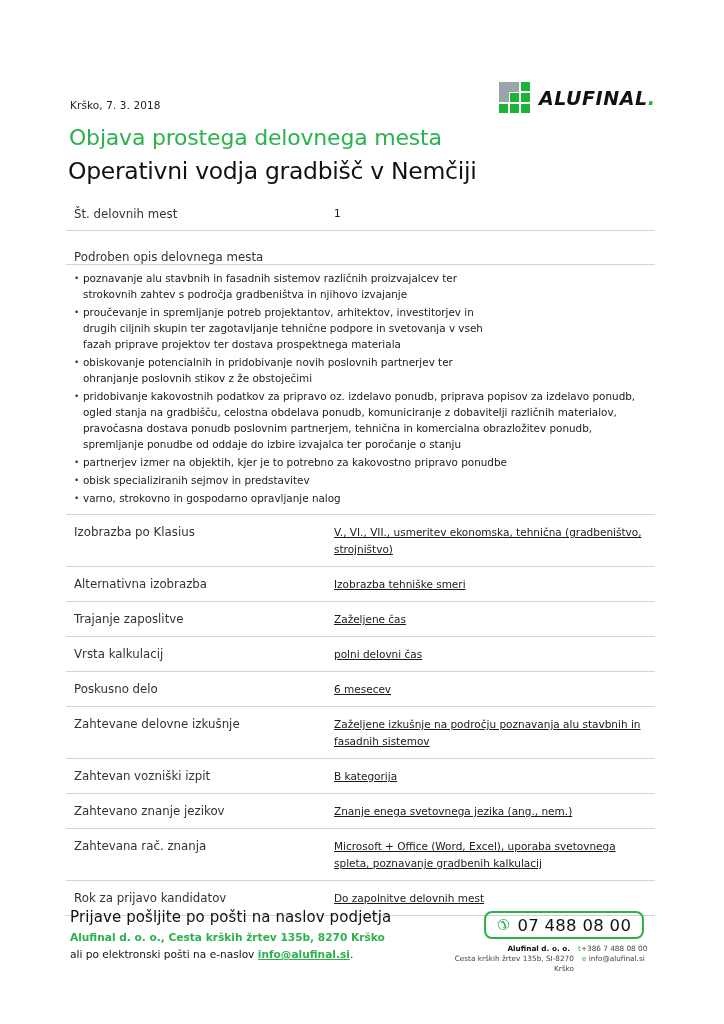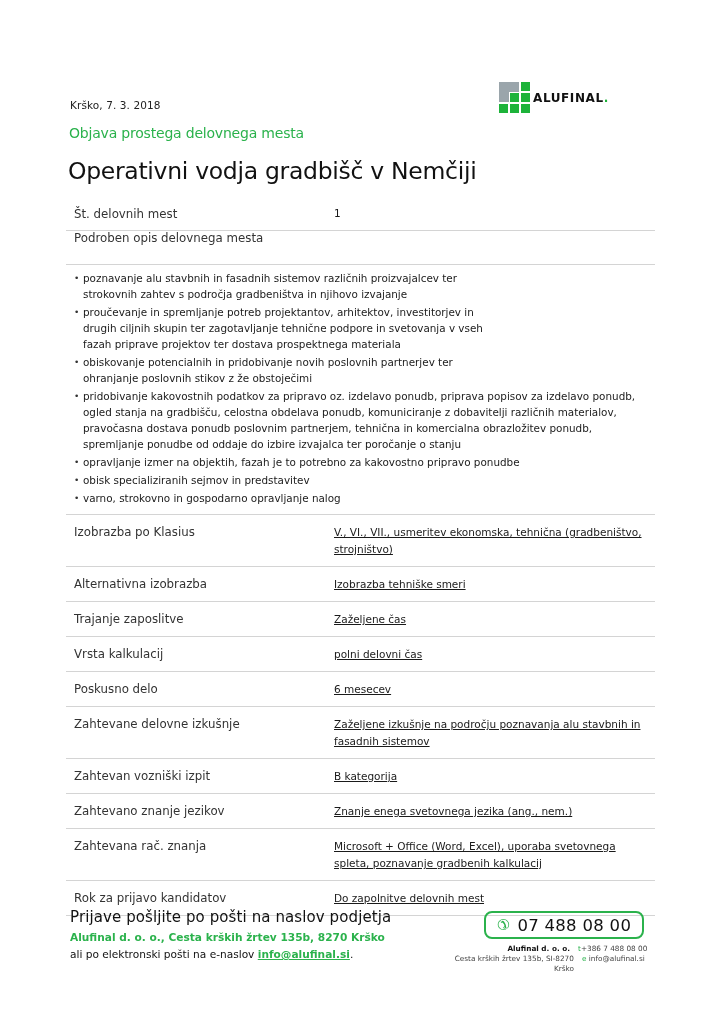--- a/index.html
+++ b/index.html
@@ -6,34 +6,34 @@
   body { width: 724px; height: 1024px; position: relative; overflow: hidden; font-family: "DejaVu Sans", sans-serif; color: #1a1a1a; }
   .page { position: absolute; left: 0; top: 0; width: 724px; height: 1024px; }
 
   .date { position: absolute; left: 70px; top: 99px; font-size: 10.5px; color: #222; letter-spacing: 0.1px; }
 
   .logo { position: absolute; left: 499px; top: 82px; display: flex; align-items: center; }
   .logo-mark { position: relative; width: 34px; height: 32px; }
   .logo-mark .sq { position: absolute; width: 9px; height: 9px; background: #1db33a; }
   .logo-mark .gray { position: absolute; left: 0; top: 0; width: 20px; height: 10px; background: #9aa5ab; }
   .logo-mark .gray2 { position: absolute; left: 0; top: 0; width: 10px; height: 20px; background: #9aa5ab; }
-  .logo-text { font-family: "DejaVu Sans", sans-serif; font-weight: bold; font-size: 12px; letter-spacing: 0.6px; color: #111; }
+  .logo-text { margin-left: 6px; font-family: "DejaVu Sans", sans-serif; font-weight: bold; font-size: 19px; letter-spacing: 0.6px; color: #111; font-style: italic; }
   .logo-dot { color: #1db33a; }
 
-  .subtitle { position: absolute; left: 69px; top: 125px; font-size: 14px; color: #2bb24c; font-weight: normal; letter-spacing: -0.2px; }
+  .subtitle { position: absolute; left: 69px; top: 125px; font-size: 22px; color: #2bb24c; font-weight: normal; letter-spacing: -0.2px; }
   .title { position: absolute; left: 68px; top: 157px; font-size: 23.5px; color: #111; letter-spacing: -0.3px; }
 
   .table { position: absolute; left: 66px; top: 197px; width: 589px; }
   .row { display: flex; border-bottom: 1.5px solid #d4d4d4; font-size: 11.3px; }
   .row .k { width: 260px; padding-left: 8px; color: #333; font-size: 11.8px; }
   .row .v { flex: 1; color: #1a1a1a; font-size: 10.5px; line-height: 17px; padding-right: 6px; }
 
   .r-st { height: 33px; align-items: center; }
   .r-st .k, .r-st .v { padding-top: 0; }
-  .r-opis { height: 33px; align-items: flex-start; }
+  .r-opis { height: 33px; align-items: flex-end; }
 
   .duties { padding: 5px 0 6px 8px; border-bottom: 1.5px solid #d4d4d4; }
   .duties ul { list-style: none; margin: 0; padding: 0; }
   .duties li { position: relative; padding-left: 9px; font-size: 10.4px; line-height: 16px; color: #1a1a1a; margin-bottom: 2px; }
   .duties li::before { content: "•"; position: absolute; left: 0; top: 0; font-size: 9px; color: #333; }
 
   .r-a { align-items: flex-start; }
   .r-a .k { padding-top: 9px; line-height: 17px; }
   .r-a .v { padding-top: 9px; padding-bottom: 8px; text-decoration: underline; }
 
@@ -86,21 +86,21 @@
     <div class="row r-opis">
       <div class="k" style="width:auto;">Podroben opis delovnega mesta</div>
     </div>
 
     <div class="duties">
       <ul>
         <li style="width:400px;">poznavanje alu stavbnih in fasadnih sistemov različnih proizvajalcev ter strokovnih zahtev  s področja gradbeništva  in njihovo izvajanje</li>
         <li style="width:420px;">proučevanje in spremljanje potreb projektantov, arhitektov, investitorjev  in drugih ciljnih skupin ter zagotavljanje tehnične podpore in svetovanja v vseh fazah priprave projektov ter dostava prospektnega materiala</li>
         <li style="width:380px;">obiskovanje potencialnih in pridobivanje novih poslovnih partnerjev ter ohranjanje poslovnih stikov z že obstoječimi</li>
         <li style="width:560px;">pridobivanje kakovostnih podatkov za pripravo oz. izdelavo ponudb, priprava popisov za izdelavo ponudb, ogled stanja na gradbišču, celostna obdelava ponudb, komuniciranje z dobavitelji različnih materialov, pravočasna dostava ponudb poslovnim partnerjem, tehnična in komercialna obrazložitev ponudb, spremljanje ponudbe od oddaje do izbire izvajalca ter poročanje o stanju</li>
-        <li>opravljanje izmer na objektih, fazah je to potrebno za kakovostno pripravo ponudbe</li>
+        <li>partnerjev izmer na objektih, kjer je to potrebno za kakovostno pripravo ponudbe</li>
         <li>obisk specializiranih sejmov in predstavitev</li>
         <li>varno, strokovno in gospodarno opravljanje nalog</li>
       </ul>
     </div>
 
     <div class="row r-a">
       <div class="k">Izobrazba po Klasius</div>
       <div class="v">V., VI., VII., usmeritev ekonomska, tehnična (gradbeništvo, strojništvo)</div>
     </div>
     <div class="row r-a">

